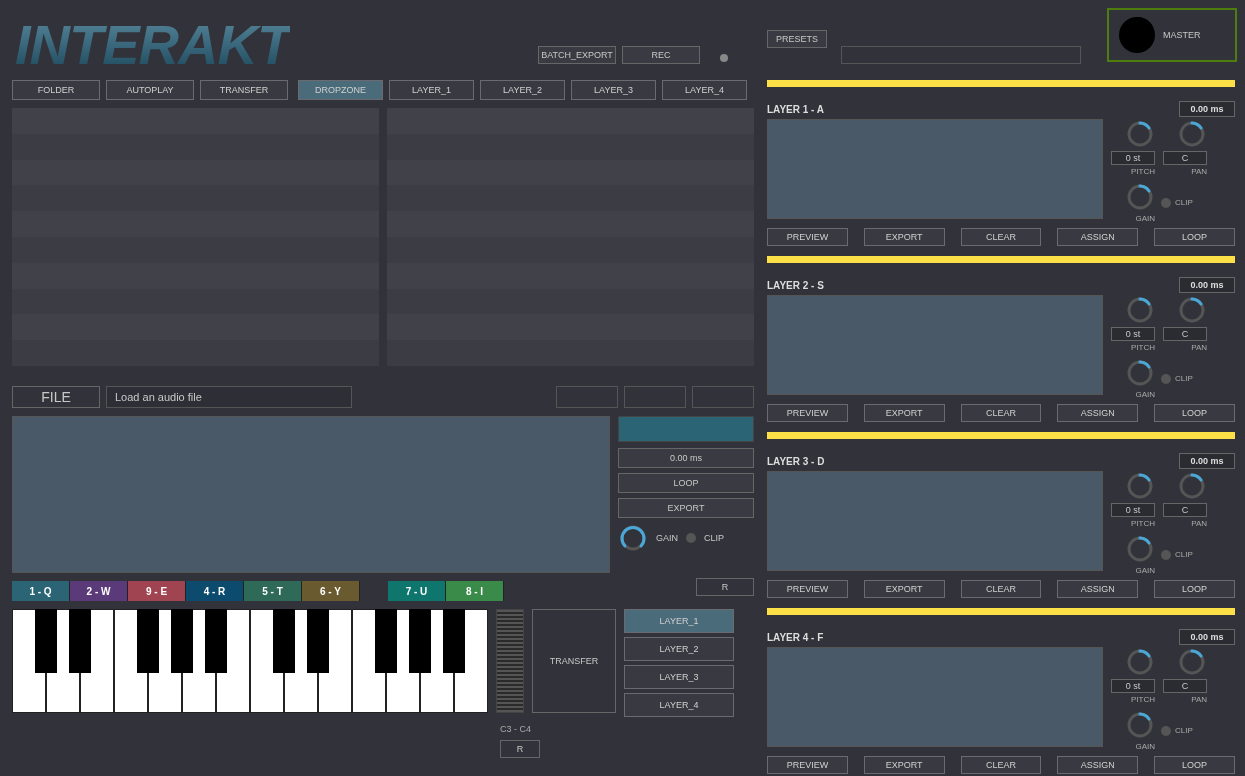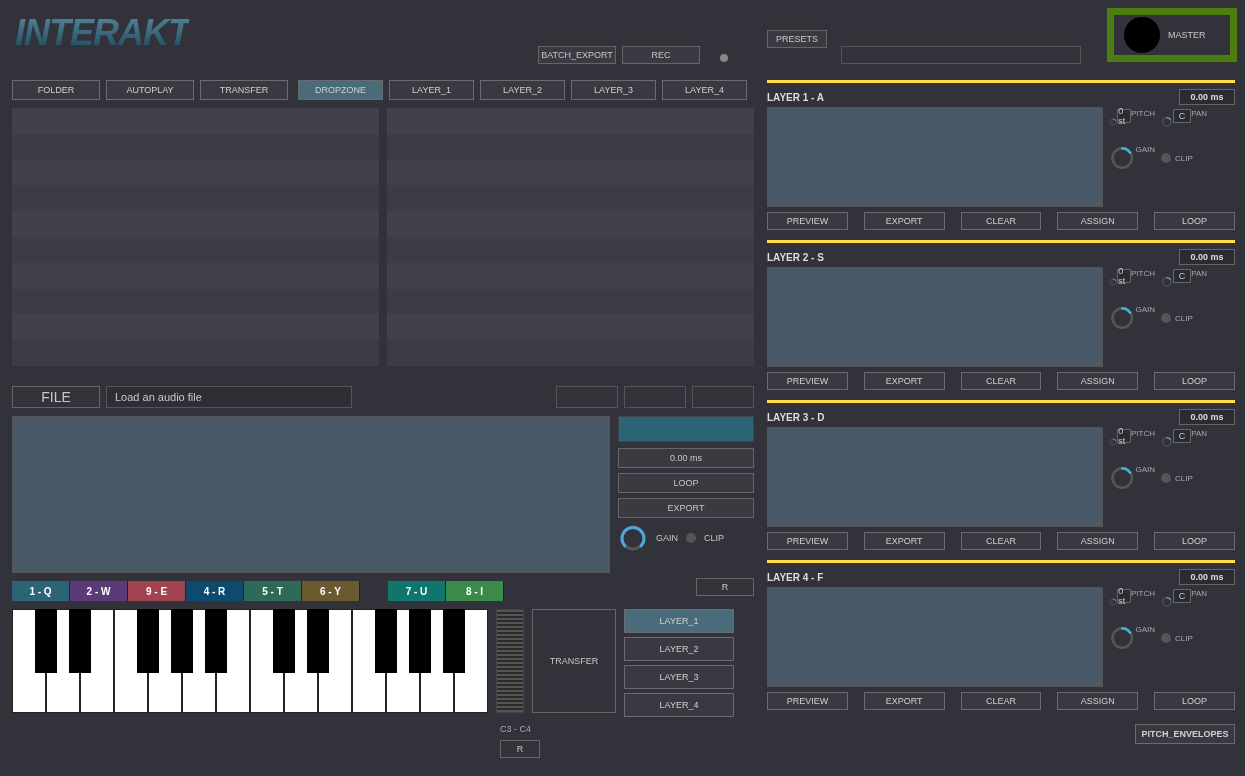--- a/index.html
+++ b/index.html
@@ -1,20 +1,20 @@
 <!DOCTYPE html>
 <html><head>
 <meta charset="utf-8">
 <style>
 *{box-sizing:border-box;margin:0;padding:0;font-family:Arial,Helvetica,sans-serif}
 body{background:#32333a;color:#c8c8c8;width:1245px;height:776px;overflow:hidden;position:relative;font-size:10px}
 .top{position:absolute;top:0;left:0;right:0;height:70px}
-.logo{position:absolute;top:12px;left:15px;font-size:36px;font-weight:900;font-style:italic;letter-spacing:-1px;background:linear-gradient(#5a8a9f,#1a4558);-webkit-background-clip:text;-webkit-text-fill-color:transparent}
+.logo{position:absolute;top:12px;left:15px;font-size:56px;font-weight:900;font-style:italic;letter-spacing:-1px;background:linear-gradient(#5a8a9f,#1a4558);-webkit-background-clip:text;-webkit-text-fill-color:transparent}
 .top-btn{position:absolute;border:1px solid #666;background:#3a3b42;height:18px;display:flex;align-items:center;justify-content:center;font-size:9px;cursor:pointer}
-.master-box{position:absolute;top:8px;right:8px;border:7px solid #4d7c0f;width:130px;height:54px;display:flex;align-items:center}
+.master-box{position:absolute;top:8px;right:8px;border:2px solid #4d7c0f;width:130px;height:54px;display:flex;align-items:center}
 .master-arc{width:44px;height:44px;margin-left:6px}
 
 .left{position:absolute;top:80px;left:12px;width:742px}
 .tabs-a,.tabs-b{display:flex;gap:6px;margin-bottom:8px}
 .btn{border:1px solid #6a6a70;background:#393a41;height:20px;display:flex;align-items:center;justify-content:center;font-size:9px;cursor:pointer;color:#d0d0d0}
 .tabs-a .btn{width:88px}
 .tabs-b{margin-left:0}
 .tabs-b .btn{width:85px}
 .btn.active{background:#4a6b7a}
 .lists{display:flex;gap:8px;margin-bottom:20px}
@@ -43,28 +43,28 @@
 .keyboard{position:relative;width:476px;height:104px;background:#fff}
 .wkey{position:absolute;top:0;bottom:0;border:1px solid #222;background:#fff}
 .bkey{position:absolute;top:0;height:64px;width:22px;background:#000;z-index:2}
 .wheel{width:28px;height:104px;background:repeating-linear-gradient(to bottom,#555 0 2px,#2a2a2a 2px 4px);border:1px solid #444}
 .trans2{width:84px;height:104px;border:1px solid #666;display:flex;flex-direction:column;align-items:center;justify-content:center;font-size:9px;cursor:pointer}
 .layer-picks{flex:1;display:flex;flex-direction:column;gap:4px}
 .layer-picks .btn{height:24px;width:110px}
 
 .right{position:absolute;top:80px;left:767px;right:10px}
 
-.layer{border-top:3px solid #fde047;padding-top:4px;margin-bottom:10px}
+.layer{border-top:7px solid #fde047;padding-top:12px;margin-bottom:10px}
 .layer-head{display:flex;align-items:center;font-size:10px;font-weight:bold;color:#ddd;padding:2px 0}
 .layer-ms{margin-left:auto;width:56px;height:16px;border:1px solid #666;background:#2b2c32;display:flex;align-items:center;justify-content:center;font-size:9px}
 .layer-body{display:flex;gap:6px}
 .layer-wave{flex:0 0 336px;height:100px;border:1px solid #555;background:#4a5968}
 .layer-knobs{flex:1;display:flex;flex-direction:column;gap:2px}
 .krow{display:flex;gap:6px;align-items:center}
-.kblock{display:flex;flex-direction:row;align-items:flex-start;width:46px}
+.kblock{display:flex;flex-direction:column;align-items:flex-end;width:46px}
 .kval{width:44px;height:14px;border:1px solid #666;background:#2b2c32;display:flex;align-items:center;justify-content:center;font-size:9px;margin-top:2px}
 .klabel{font-size:8px;color:#aaa;margin-top:2px}
 .clip{display:flex;align-items:center;gap:4px;font-size:8px;color:#aaa}
 .clip-dot{width:10px;height:10px;border-radius:50%;background:#555}
 .layer-btns{display:flex;gap:16px;margin-top:5px}
 .layer-btns .btn{flex:1;height:18px;font-size:9px}
 .pitch-env{float:right;margin-top:4px}
 
 svg.arc{width:30px;height:30px}
 svg.arc .bg{fill:none;stroke:#555;stroke-width:3}

